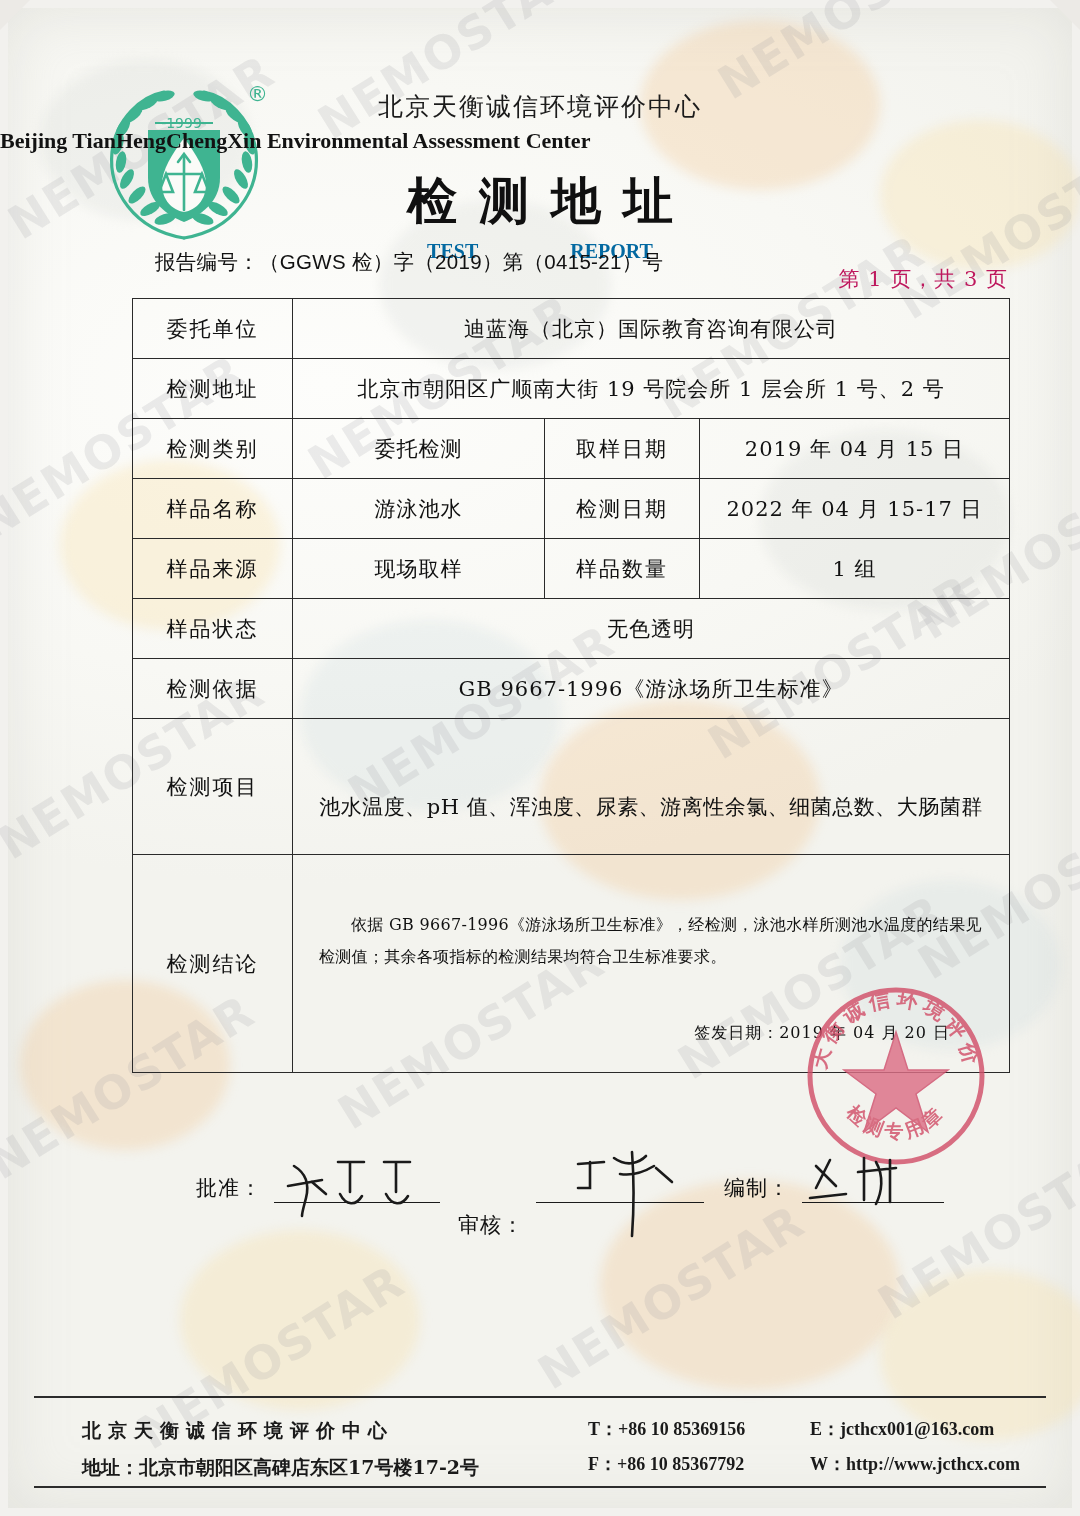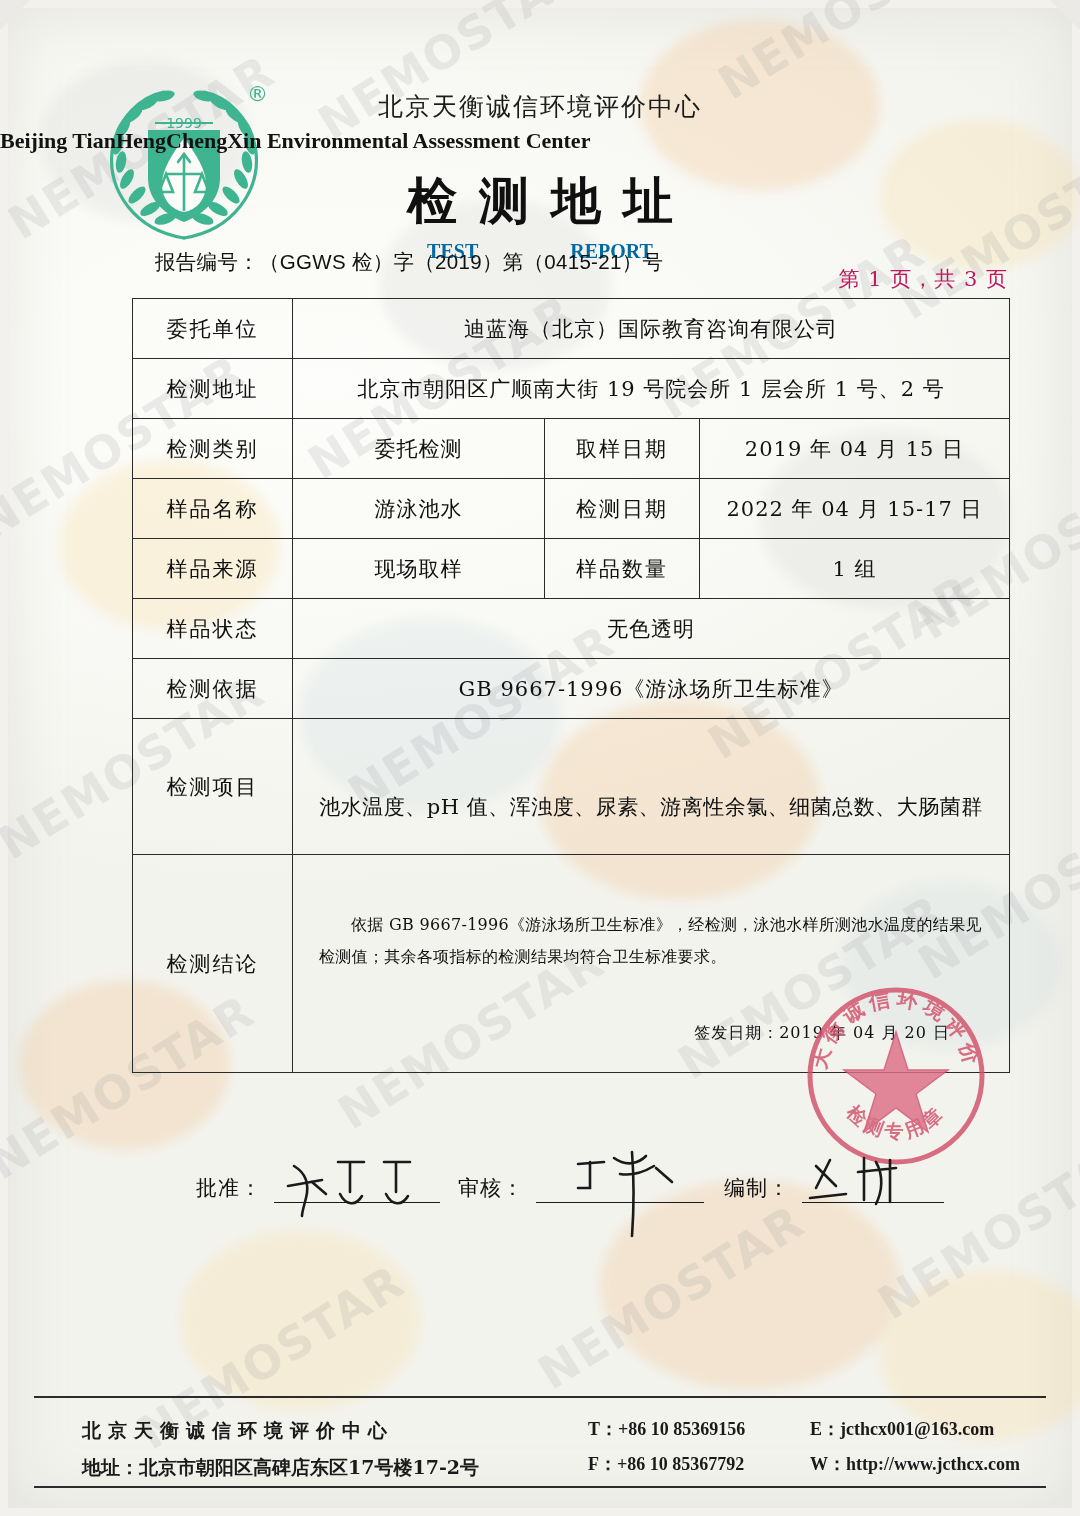--- a/index.html
+++ b/index.html
@@ -452,21 +452,21 @@
     <svg class="scribble" style="left:84px; top:-6px;" width="160" height="66" viewBox="0 0 160 66" aria-hidden="true">
       <g stroke="#1a1a1a" fill="none" stroke-width="2.6" stroke-linecap="round">
         <path d="M14 14 C 24 20, 30 30, 26 46 C 24 54, 22 60, 22 64"></path>
         <path d="M8 34 L42 28"></path>
         <path d="M32 30 L46 42"></path>
         <path d="M58 10 L84 10 M70 10 L70 40 M60 42 C 66 54, 76 54, 82 44"></path>
         <path d="M104 10 L130 10 M116 10 L116 40 M106 42 C 112 54, 122 54, 128 44"></path>
       </g>
     </svg>
 
-    <div class="sigblock" style="left:262px;">
+    <div class="sigblock" style="left:262px;margin-top:37px;">
       <span class="lab">审核：</span>
     </div>
     <div class="sigline" style="left:340px; width:168px;"></div>
     <svg class="scribble" style="left:374px; top:-10px;" width="130" height="90" viewBox="0 0 130 90" aria-hidden="true">
       <g stroke="#1a1a1a" fill="none" stroke-width="2.6" stroke-linecap="round">
         <path d="M8 16 L34 14 M20 14 L20 40 L8 40"></path>
         <path d="M44 10 C 58 20, 70 14, 76 8"></path>
         <path d="M50 26 C 62 28, 74 24, 84 18"></path>
         <path d="M62 4 C 64 30, 64 60, 62 88"></path>
         <path d="M86 20 L102 34"></path>

